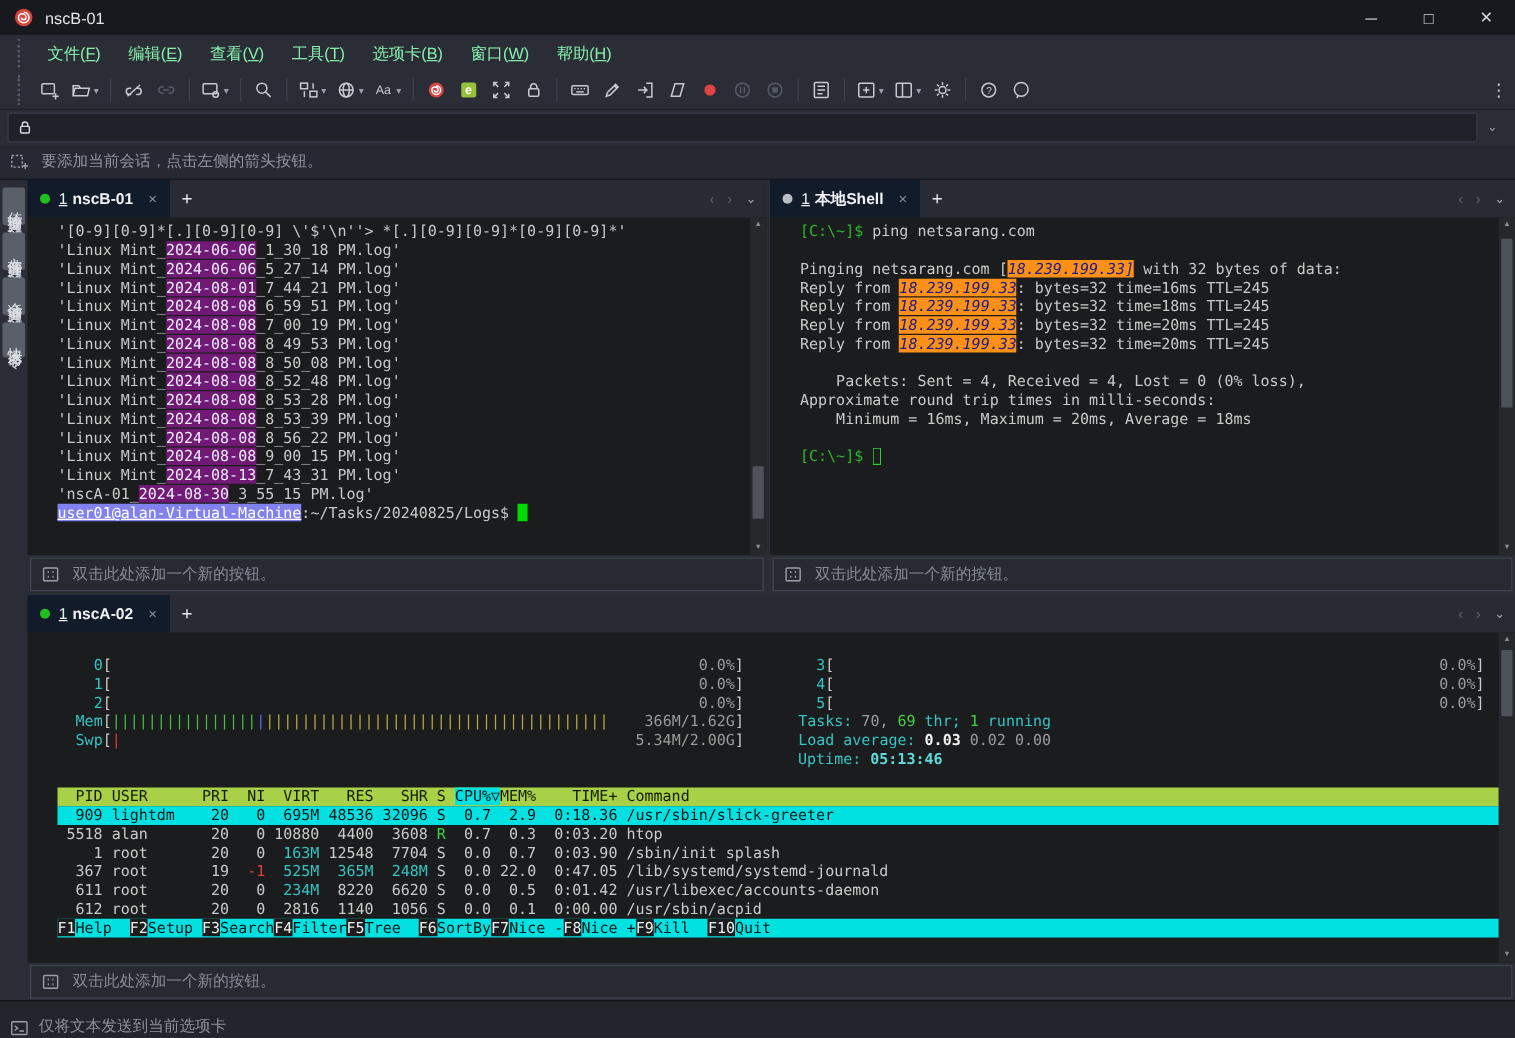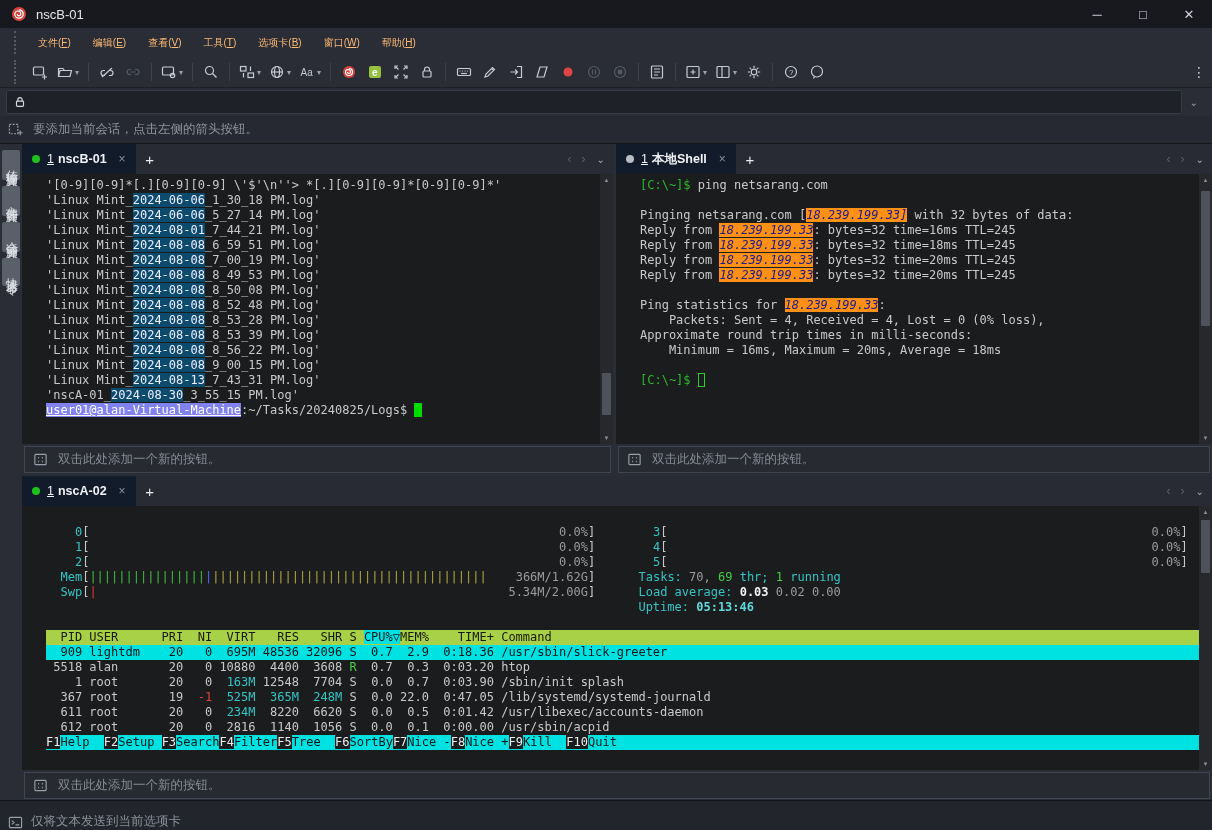--- a/index.html
+++ b/index.html
@@ -10,21 +10,21 @@
   
   .titlebar { height:28px; background:#17191e; display:flex; align-items:center; flex:0 0 auto; }
   .titlebar .logo { width:18px; height:18px; margin:0 8px 0 10px; }
   .title-text { color:#e4e6ea; font-size:13px; }
   .win-controls { margin-left:auto; display:flex; height:100%; }
   .win-btn { width:46px; display:flex; align-items:center; justify-content:center; color:#cfd2d8; font-size:13px; }
 
   
   .menubar { height:29px; display:flex; align-items:center; background:#2a2d35; padding-left:14px; flex:0 0 auto; }
   .grip { width:5px; height:80%; margin-right:8px; border-left:2px dotted #565b66; }
-  .mi { padding:4px 11px; color:#fdba74; font-size:10px; }
+  .mi { padding:4px 11px; color:#86efac; font-size:13px; }
   .mi u { text-decoration:underline; }
 
   
   .toolbar { height:31px; display:flex; align-items:center; background:#2a2d35; padding-left:14px; border-bottom:1px solid #1e2026; flex:0 0 auto; }
   .tbtn { height:24px; min-width:24px; display:flex; align-items:center; justify-content:center; padding:0 3px; margin:0 1px; border-radius:2px; }
   .tbtn svg { width:16px; height:16px; stroke:#c6cad2; fill:none; stroke-width:1.2; }
   .tbtn.dis svg { stroke:#555b66; }
   .tbtn.dis svg [fill]:not([fill="none"]) { fill:#555b66 !important; }
   .dd { font-size:8px; color:#9aa0aa; margin-left:2px; }
   .tsep { width:1px; height:18px; background:#3d414c; margin:0 5px; }
@@ -70,21 +70,21 @@
   .term { flex:1; background:#1b1c1d; position:relative; overflow:hidden; min-height:0; }
   .term-inner { position:absolute; inset:0 13px 0 0; padding:4px 0 0 24px; font-family:"DejaVu Sans Mono","Liberation Mono",monospace; font-size:12px; line-height:15px; color:#c9c9c9; }
   .tl { white-space:pre; height:15px; }
   .t-g { color:#2db92d; }
   .t-c { color:#35c4c4; }
   .t-cb { color:#5fd9d9; font-weight:bold; }
   .t-w { color:#f2f2f2; font-weight:bold; }
   .t-r { color:#e04040; }
   .t-grn { color:#46cf46; }
   .t-dim { color:#9b9b9b; }
-  .t-hlb { background:#0c4a6e; color:#eeeefe; }
+  .t-hlb { background:#701a75; color:#eeeefe; }
   .t-hlp { background:#8181ef; color:#ffffff; text-decoration:underline; }
   .t-hlo { background:#ff9016; color:#1c1c8a; font-style:italic; }
   .t-cur { background:#00dc00; }
   .t-curh { box-shadow:inset 0 0 0 1px #2ecc2e; }
   .t-bgr { color:#46bb46; }
   .t-bbl { color:#5868ee; }
   .t-byl { color:#b4a743; }
   .t-bre { color:#e03636; }
   .t-srt { background:#00e2e2; color:#10181a; }
   .tl.hdr { background:#a8d148; color:#151a06; }
@@ -412,21 +412,20 @@
           <div class="term">
             <div class="term-inner" id="term-right">
                 <div class="tl"><span class="t-g">[C:\~]$</span><span> ping netsarang.com</span></div>
                 <div class="tl">&nbsp;</div>
                 <div class="tl"><span>Pinging netsarang.com [</span><span class="t-hlo">18.239.199.33]</span><span> with 32 bytes of data:</span></div>
                 <div class="tl"><span>Reply from </span><span class="t-hlo">18.239.199.33</span><span>: bytes=32 time=16ms TTL=245</span></div>
                 <div class="tl"><span>Reply from </span><span class="t-hlo">18.239.199.33</span><span>: bytes=32 time=18ms TTL=245</span></div>
                 <div class="tl"><span>Reply from </span><span class="t-hlo">18.239.199.33</span><span>: bytes=32 time=20ms TTL=245</span></div>
                 <div class="tl"><span>Reply from </span><span class="t-hlo">18.239.199.33</span><span>: bytes=32 time=20ms TTL=245</span></div>
                 <div class="tl">&nbsp;</div>
-                <div class="tl"><span>Ping statistics for </span><span class="t-hlo">18.239.199.33</span><span>:</span></div>
                 <div class="tl"><span>    Packets: Sent = 4, Received = 4, Lost = 0 (0% loss),</span></div>
                 <div class="tl"><span>Approximate round trip times in milli-seconds:</span></div>
                 <div class="tl"><span>    Minimum = 16ms, Maximum = 20ms, Average = 18ms</span></div>
                 <div class="tl">&nbsp;</div>
                 <div class="tl"><span class="t-g">[C:\~]$</span><span> </span><span class="t-curh"> </span></div>
               </div>
             <div class="sbar">
               <div class="arr">▲</div>
               <div class="track">
                 <div class="thumb" style="top:2%;height:55%"></div>

